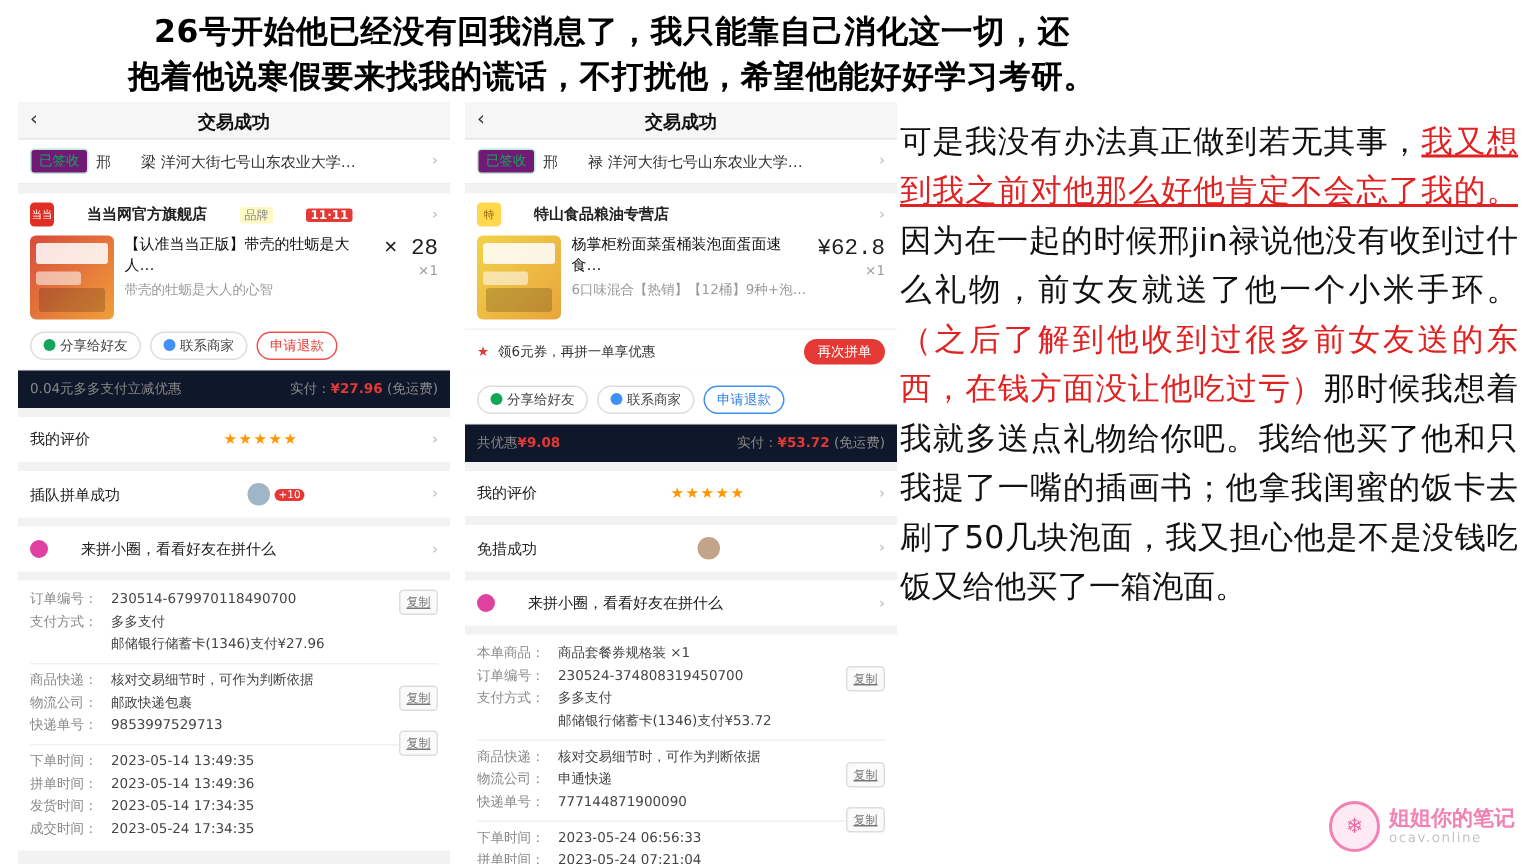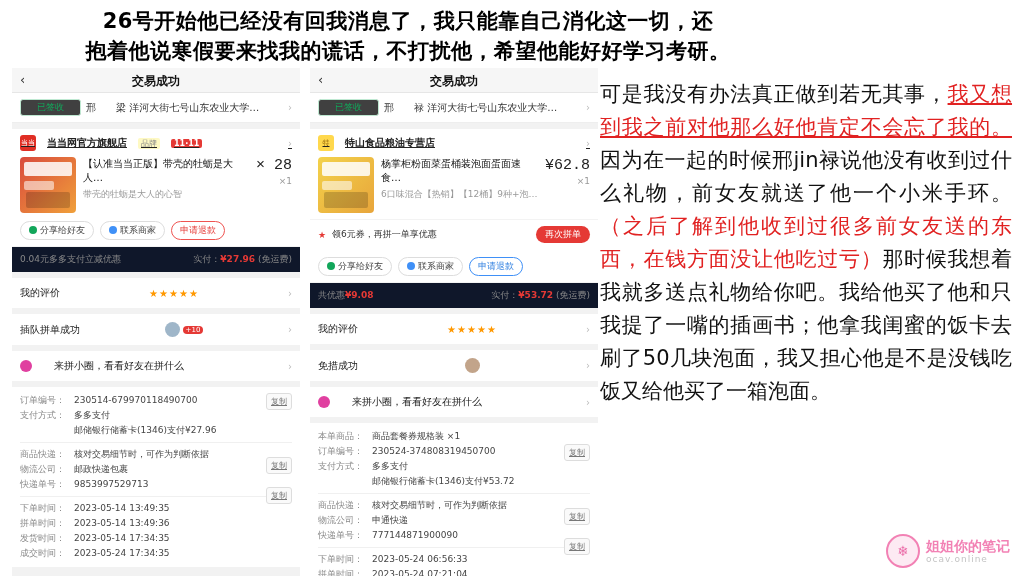--- a/index.html
+++ b/index.html
@@ -38,30 +38,30 @@
   }
   .navbar .back{
     position:absolute;left:8px;top:4px;font-size:13px;color:#333;
   }
 
   .addr{
     background:#fff;padding:6px 8px;display:flex;align-items:center;gap:5px;
     border-bottom:1px solid #eee;
   }
   .badge-green{
-    background:#404040;color:#12a65a;border:1px solid #bfe9d2;
-    border-radius:3px;padding:1px 16px;font-size:9px;white-space:nowrap;
+    background:#701a75;color:#12a65a;border:1px solid #bfe9d2;
+    border-radius:3px;padding:1px 5px;font-size:9px;white-space:nowrap;
   }
   .addr-text{font-size:10px;color:#333;overflow:hidden;white-space:nowrap;text-overflow:ellipsis;}
   .chev{margin-left:auto;color:#bbb;font-size:10px;}
 
   .card{
     background:#fff;margin:6px 0 0 0;padding:6px 8px;
   }
-  .shop-row{display:flex;align-items:center;gap:11px;font-size:10px;text-decoration:underline;}
+  .shop-row{display:flex;align-items:center;gap:22px;font-size:10px;}
   .shop-logo{
     width:16px;height:16px;border-radius:3px;background:#e02e24;color:#fff;
     font-size:7px;display:flex;align-items:center;justify-content:center;flex:0 0 auto;
   }
   .shop-logo.green{background:#ffd84d;color:#8a5b00;}
   .shop-name{font-weight:bold;color:#222;}
   .tag-gray{background:#fef9c3;color:#888;border-radius:2px;padding:0 3px;font-size:8px;text-align:right;}
   .tag-red{background:#e53935;color:#fff;border-radius:2px;padding:0 3px;font-size:8px;font-weight:bold;}
 
   .goods{display:flex;gap:7px;margin-top:6px;}

